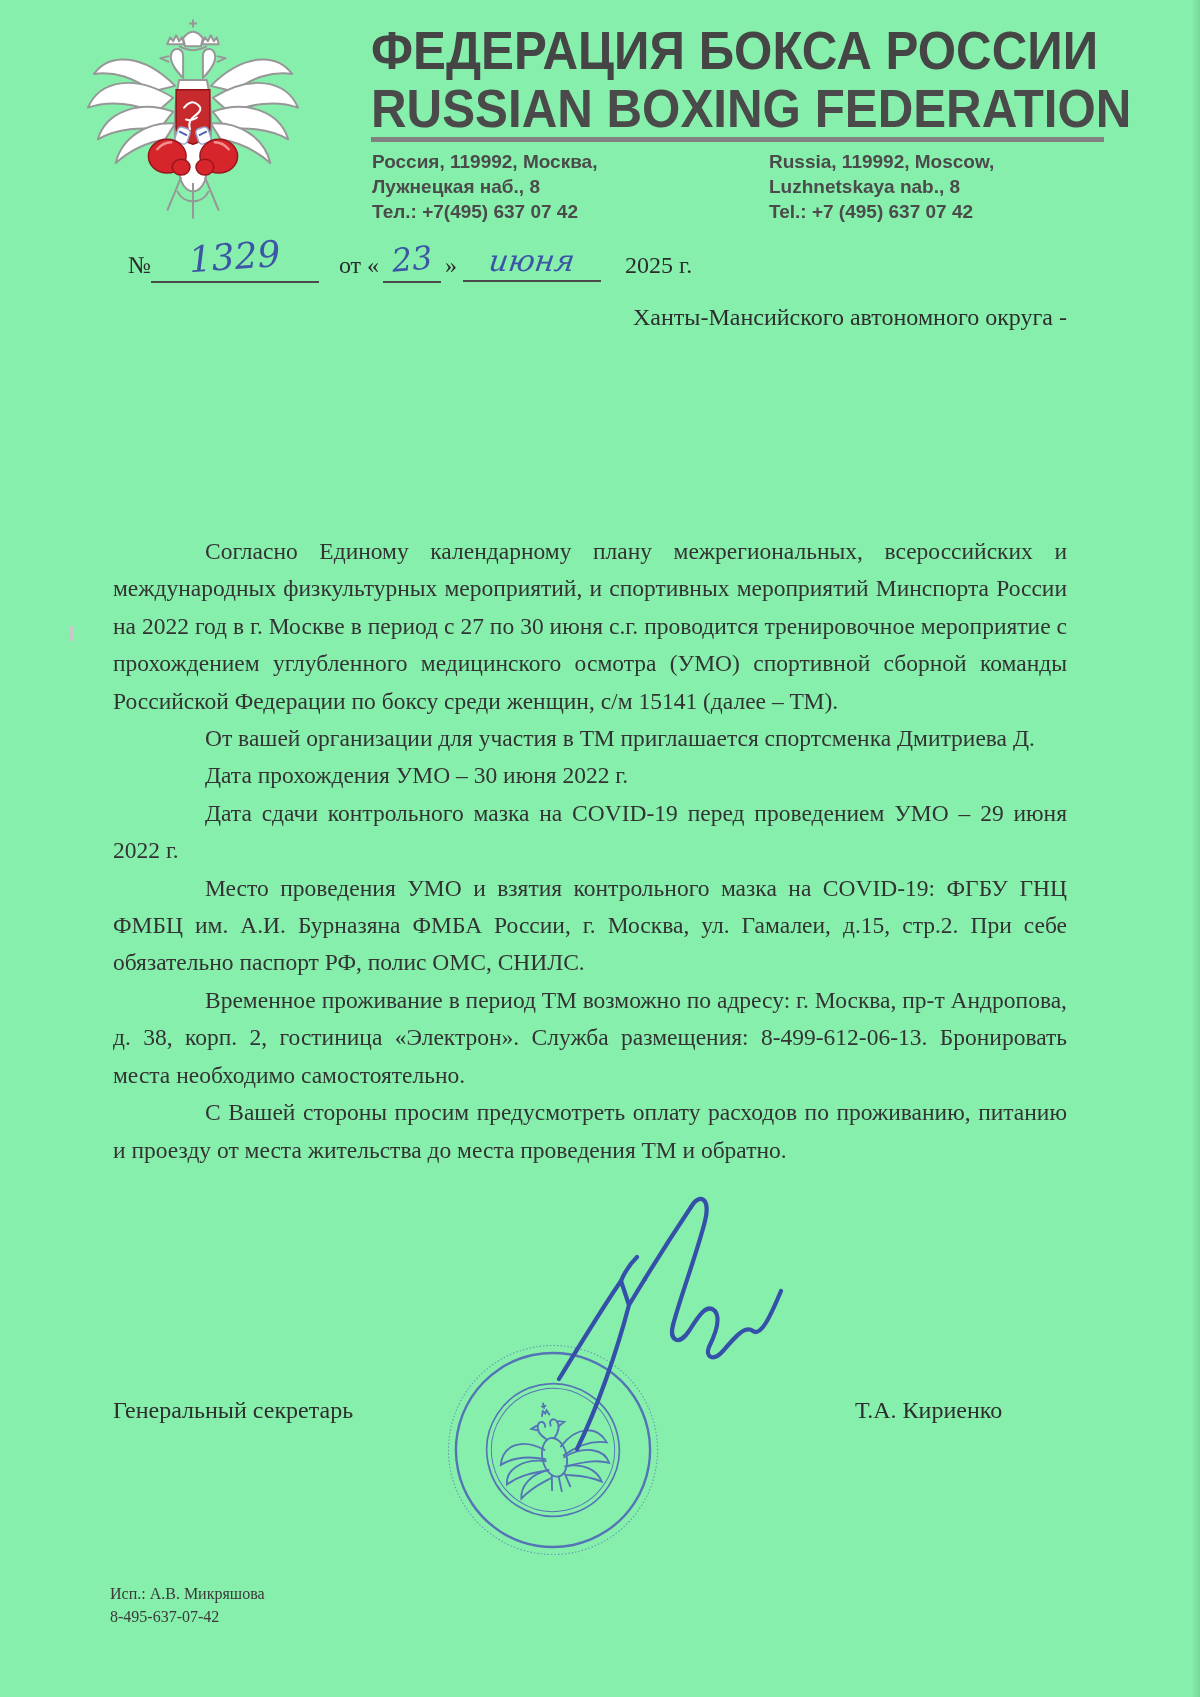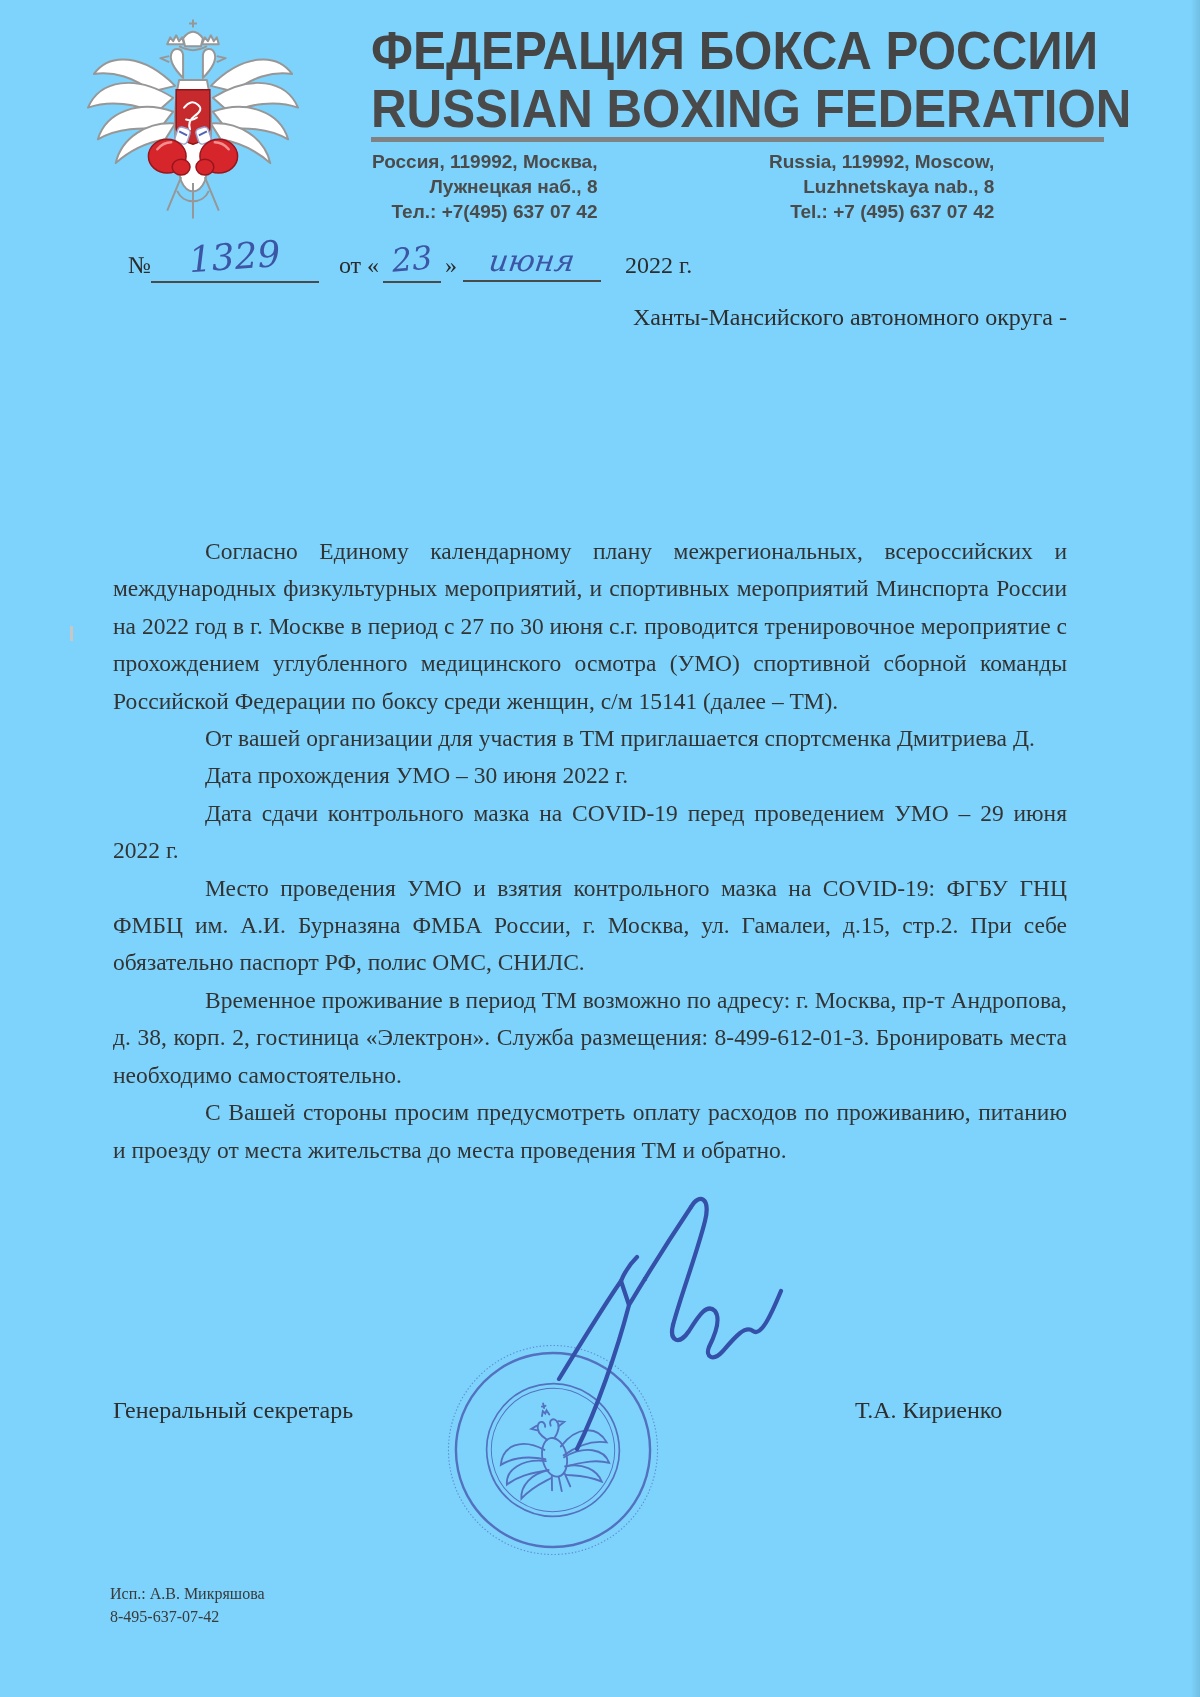--- a/index.html
+++ b/index.html
@@ -1,33 +1,33 @@
 <!DOCTYPE html>
 <html lang="ru"><head>
 <meta charset="utf-8">
 <style>
   html,body{margin:0;padding:0;background:#e8e8e8;}
-  .page{position:relative;width:1200px;height:1697px;margin:0 auto;background:#7dd3fc;
+  .page{position:relative;width:1200px;height:1697px;margin:0 auto;background:#86efac;
         font-family:"Liberation Serif",serif;color:#333;overflow:hidden;
         box-shadow:0 0 6px rgba(0,0,0,.25);}
   .scan-edge{position:absolute;right:0;top:0;width:9px;height:100%;
              background:linear-gradient(to right,rgba(0,0,0,0),rgba(0,0,0,.10));}
   .scan-dash{position:absolute;left:70px;top:626px;width:3px;height:15px;background:#c7c7c7;}
 
   
   .logo{position:absolute;left:84px;top:16px;width:218px;height:214px;}
   .title-ru{position:absolute;left:371px;top:20px;font-family:"Liberation Sans",sans-serif;
             font-weight:700;font-size:53px;color:#454545;letter-spacing:0;
             transform:scaleX(.93);transform-origin:left top;white-space:nowrap;}
   .title-en{position:absolute;left:371px;top:78px;font-family:"Liberation Sans",sans-serif;
             font-weight:700;font-size:53px;color:#4a4a4a;
             transform:scaleX(.93);transform-origin:left top;white-space:nowrap;}
   .head-divider{position:absolute;left:371px;top:137px;width:733px;height:5px;background:#818181;}
   .addr{position:absolute;top:149px;font-family:"Liberation Sans",sans-serif;
-        font-weight:600;font-size:19px;line-height:25px;color:#4b4b4b;text-align:right;}
+        font-weight:600;font-size:19px;line-height:25px;color:#4b4b4b;}
   .addr.ru{left:372px;} .addr.en{left:769px;}
 
   
   .ref-line{position:absolute;left:128px;top:240px;font-size:24px;color:#2c2c2c;white-space:nowrap;}
   .ref-line .lbl{display:inline-block;vertical-align:baseline;}
   .slot{display:inline-block;border-bottom:2px solid #4a4a4a;text-align:center;vertical-align:baseline;}
   .hand{font-family:"DejaVu Serif",serif;font-style:italic;color:#3c55a5;}
   .slot-num{width:168px;} .slot-num .hand{font-size:36px;display:inline-block;transform:rotate(-4deg) translateY(-4px);}
   .slot-day{width:58px;margin:0 4px;} .slot-day .hand{font-size:32px;display:inline-block;transform:rotate(-5deg) translateY(-3px);}
   .slot-month{width:138px;margin:0 6px;} .slot-month .hand{font-size:30px;display:inline-block;transform:skewX(-8deg) translateY(-2px);}
@@ -115,34 +115,34 @@
   </div>
   <div class="addr en">
     <div>Russia, 119992, Moscow,</div>
     <div>Luzhnetskaya nab., 8</div>
     <div>Tel.: +7 (495) 637 07 42</div>
   </div>
 
   <div class="ref-line">
     <span class="lbl">№</span><span class="slot slot-num"><span class="hand">1329</span></span>
     <span class="lbl" style="margin-left:14px">от «</span><span class="slot slot-day"><span class="hand">23</span></span><span class="lbl">»</span><span class="slot slot-month"><span class="hand">июня</span></span>
-    <span class="lbl" style="margin-left:12px">2022 г.</span>
+    <span class="lbl" style="margin-left:12px">2025 г.</span>
   </div>
 
   <div class="recipient">
     <div>Ханты-Мансийского автономного округа -</div>
   </div>
 
   <div class="body-text">
     <p>Согласно Единому календарному плану межрегиональных, всероссийских и международных физкультурных мероприятий, и спортивных мероприятий Минспорта России на 2022 год в г. Москве в период с 27 по 30 июня с.г. проводится тренировочное мероприятие с прохождением углубленного медицинского осмотра (УМО) спортивной сборной команды Российской Федерации по боксу среди женщин, с/м 15141 (далее – ТМ).</p>
     <p>От вашей организации для участия в ТМ приглашается спортсменка Дмитриева Д.</p>
     <p>Дата прохождения УМО – 30 июня 2022 г.</p>
     <p>Дата сдачи контрольного мазка на COVID-19 перед проведением УМО – 29 июня 2022 г.</p>
     <p>Место проведения УМО и взятия контрольного мазка на COVID-19: ФГБУ ГНЦ ФМБЦ им. А.И. Бурназяна ФМБА России, г. Москва, ул. Гамалеи, д.15, стр.2. При себе обязательно паспорт РФ, полис ОМС, СНИЛС.</p>
-    <p>Временное проживание в период ТМ возможно по адресу: г. Москва, пр-т Андропова, д. 38, корп. 2, гостиница «Электрон». Служба размещения: 8-499-612-01-3. Бронировать места необходимо самостоятельно.</p>
+    <p>Временное проживание в период ТМ возможно по адресу: г. Москва, пр-т Андропова, д. 38, корп. 2, гостиница «Электрон». Служба размещения: 8-499-612-06-13. Бронировать места необходимо самостоятельно.</p>
     <p>С Вашей стороны просим предусмотреть оплату расходов по проживанию, питанию и проезду от места жительства до места проведения ТМ и обратно.</p>
   </div>
 
   <div class="sig-title">Генеральный секретарь</div>
   <div class="sig-name">Т.А. Кириенко</div>
 
   <svg class="stamp" viewBox="-120 -120 240 240" xmlns="http://www.w3.org/2000/svg" xmlns:xlink="http://www.w3.org/1999/xlink">
     <defs>
       <path id="ringTop" d="M 0,88 A 88,88 0 1 1 -0.05,88"></path>
       <path id="ringBottom" d="M 0,-88 A 88,88 0 1 1 0.05,-88"></path>

